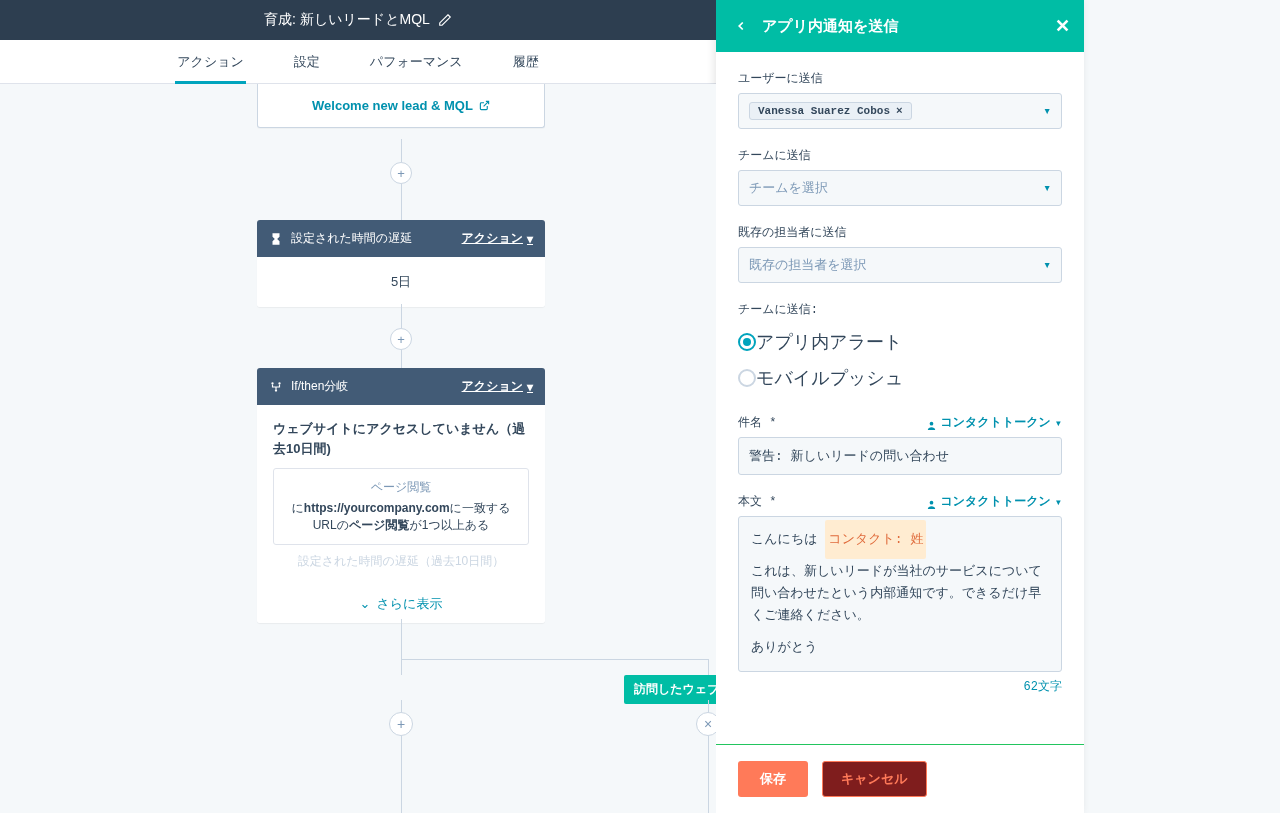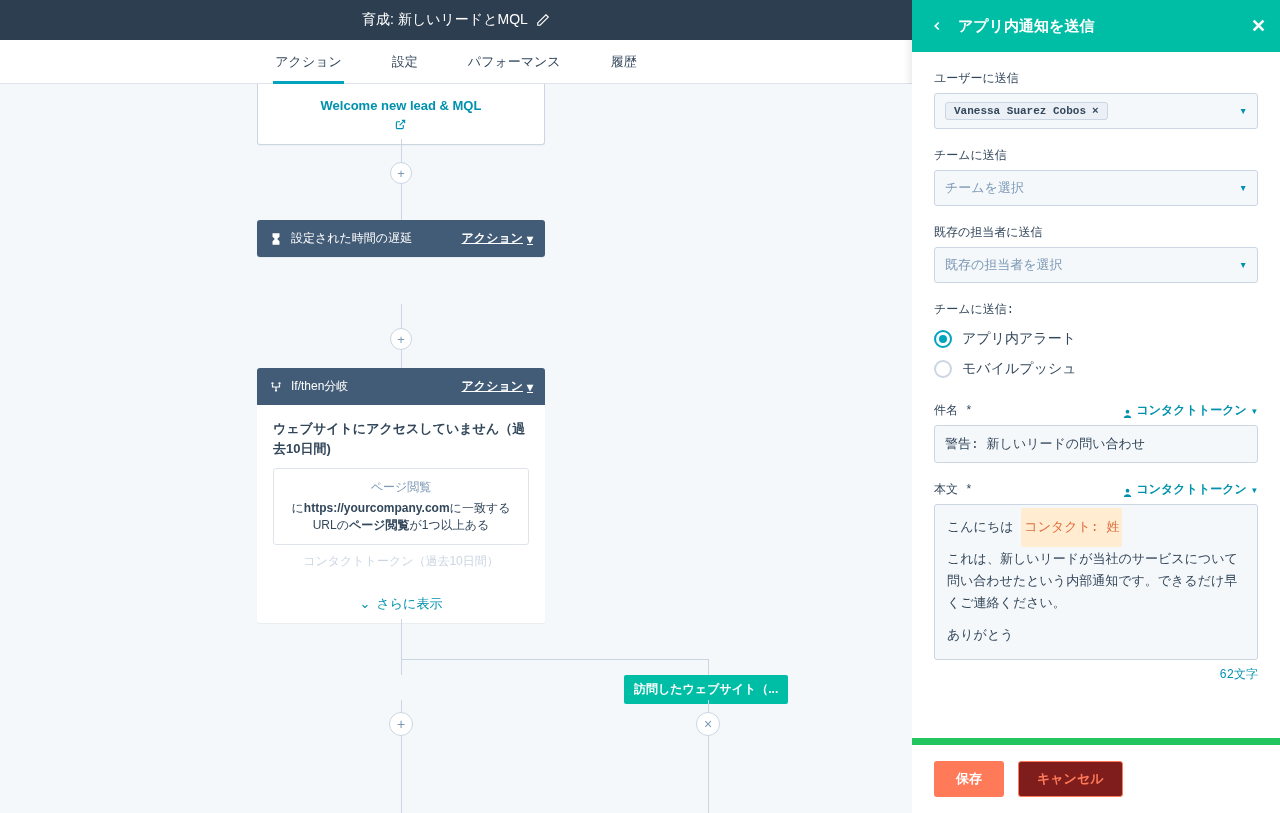--- a/index.html
+++ b/index.html
@@ -1,29 +1,29 @@
 <!DOCTYPE html>
 <html><head>
 <meta charset="utf-8">
 <style>
 * { box-sizing: border-box; margin: 0; padding: 0; }
 body { font-family: -apple-system, BlinkMacSystemFont, "Segoe UI", Helvetica, Arial, sans-serif; font-size: 13px; color: #33475b; background: #f5f8fa; overflow: hidden; }
-.app { display: flex; height: 813px; width: 1280px; }
+.app { display: flex; height: 813px; width: 1084px; }
 .main { flex: 1; display: flex; flex-direction: column; min-width: 0; }
 .topbar { background: #2d3e50; height: 40px; display: flex; align-items: center; justify-content: center; color: #fff; font-size: 14px; position: relative; }
 .topbar .title { display: flex; align-items: center; gap: 8px; }
 .topbar .edit-icon { width: 14px; height: 14px; cursor: pointer; }
 .tabbar { background: #fff; border-bottom: 1px solid #dfe3eb; height: 44px; display: flex; align-items: center; justify-content: center; gap: 46px; font-size: 13px; }
 .tabbar .tab { color: #33475b; padding: 12px 2px; cursor: pointer; position: relative; }
 .tabbar .tab.active { color: #33475b; }
 .tabbar .tab.active::after { content: ""; position: absolute; left: 0; right: 0; bottom: -1px; height: 3px; background: #00a4bd; }
 .canvas { flex: 1; position: relative; overflow: hidden; background: #f5f8fa; }
 .node { position: absolute; background: #fff; border: 1px solid #cbd6e2; border-radius: 3px; width: 288px; left: 257px; box-shadow: 0 1px 1px rgba(0,0,0,0.03); }
 .node .body { padding: 14px 16px; text-align: center; }
-.node .link-text { color: #0091ae; font-weight: 600; font-size: 13px; display: inline-flex; align-items: center; gap: 6px; flex-direction: column; }
+.node .link-text { color: #0091ae; font-weight: 600; font-size: 13px; display: inline-flex; align-items: center; gap: 6px; }
 .ext-icon { width: 11px; height: 11px; }
 .connector { position: absolute; left: 401px; width: 1px; background: #cbd6e2; }
 .plus { position: absolute; left: 390px; width: 22px; height: 22px; background: #fff; border: 1px solid #cbd6e2; border-radius: 50%; display: flex; align-items: center; justify-content: center; font-size: 13px; color: #7c98b6; cursor: pointer; }
 .dark-node { position: absolute; width: 288px; left: 257px; border-radius: 3px; box-shadow: 0 1px 1px rgba(0,0,0,0.05); overflow: hidden; }
 .dark-header { background: #425b76; color: #fff; padding: 10px 12px; display: flex; align-items: center; justify-content: space-between; font-size: 12px; }
 .dark-header .hleft { display: flex; align-items: center; gap: 8px; }
 .dark-header .hicon { width: 14px; height: 14px; fill: #fff; }
 .dark-header .action-link { text-decoration: underline; font-weight: 600; cursor: pointer; display: flex; align-items: center; gap: 4px; }
 .dark-body { background: #fff; padding: 16px; text-align: center; font-size: 13px; }
 .cond-body { background: #fff; padding: 14px 16px; font-size: 13px; }
@@ -46,29 +46,29 @@
 .field { margin-bottom: 18px; }
 .field-label { font-size: 12px; color: #33475b; margin-bottom: 6px; display: block; }
 .field-row { display: flex; justify-content: space-between; align-items: center; margin-bottom: 6px; }
 .field-link { color: #0091ae; font-size: 12px; font-weight: 600; display: flex; align-items: flex-end; gap: 4px; cursor: pointer; }
 .select { border: 1px solid #cbd6e2; border-radius: 3px; padding: 8px 10px; background: #f5f8fa; display: flex; align-items: center; justify-content: space-between; cursor: pointer; font-size: 13px; color: #33475b; }
 .select .caret { color: #0091ae; }
 .chip { background: #eaf0f6; border: 1px solid #cbd6e2; border-radius: 3px; padding: 2px 8px; font-size: 11px; font-weight: 600; display: inline-flex; align-items: center; gap: 6px; }
 .chip .x { cursor: pointer; color: #33475b; }
 .placeholder { color: #7c98b6; }
 .radio-group { margin-top: 4px; }
-.radio-item { display: flex; align-items: center; gap: 10px; padding: 6px 0; cursor: pointer; font-size: 14px; }
+.radio-item { display: flex; align-items: center; padding: 6px 0; cursor: pointer; font-size: 18px; }
 .radio { width: 18px; height: 18px; border: 2px solid #cbd6e2; border-radius: 50%; display: flex; align-items: center; justify-content: center; }
 .radio.checked { border-color: #00a4bd; }
 .radio.checked::after { content: ""; width: 8px; height: 8px; background: #00a4bd; border-radius: 50%; }
 .input { border: 1px solid #cbd6e2; border-radius: 3px; padding: 9px 10px; background: #f5f8fa; width: 100%; font-size: 13px; color: #33475b; }
 .editor { border: 1px solid #cbd6e2; border-radius: 3px; background: #f5f8fa; padding: 12px; font-size: 13px; line-height: 1.7; min-height: 130px; }
 .token { background: #ffecd1; color: #e06b3c; border-radius: 2px; padding: 12px 3px; }
 .char-count { text-align: right; color: #0091ae; font-size: 12px; margin-top: 6px; }
-.panel-footer { padding: 16px 22px; display: flex; gap: 14px; border-top: 7px solid #22c55e; }
+.panel-footer { padding: 16px 22px; display: flex; gap: 14px; border-top: 1px solid #22c55e; }
 .btn-primary { background: #ff7a59; color: #fff; border: none; padding: 9px 22px; border-radius: 3px; font-size: 13px; font-weight: 600; cursor: pointer; }
 .btn-secondary { background: #7f1d1d; color: #ff7a59; border: 1px solid #ff7a59; padding: 8px 18px; border-radius: 3px; font-size: 13px; font-weight: 600; cursor: pointer; }
 svg { display: block; }
 </style>
 </head>
 <body>
 
 <div class="app">
   <div class="main">
     <div class="topbar">
@@ -110,20 +110,21 @@
             <svg class="hicon" viewBox="0 0 24 24">
                 <path d="M6 2h12v6l-4 4 4 4v6H6v-6l4-4-4-4V2z"></path>
               </svg>
             <span>設定された時間の遅延</span>
           </div>
           <div class="action-link">
             <span>アクション</span>
             <span>▾</span>
           </div>
         </div>
+        <div class="dark-body">5日</div>
       </div>
 
       <div class="connector" style="top:220px; height:24px;"></div>
       <div class="plus" style="top:244px;">+</div>
       <div class="connector" style="top:266px; height:18px;"></div>
 
       <div class="dark-node" style="top:284px;">
         <div class="dark-header">
           <div class="hleft">
             <svg class="hicon" viewBox="0 0 24 24">
@@ -140,21 +141,21 @@
           </div>
         </div>
         <div class="cond-body">
           <div class="cond-title">ウェブサイトにアクセスしていません（過去10日間)</div>
           <div class="cond-box">
             <div class="muted">ページ閲覧</div>
             <div>
               <span>に</span><b>https://yourcompany.com</b><span>に一致するURLの</span><b>ページ閲覧</b><span>が1つ以上ある</span>
             </div>
           </div>
-          <div class="cond-faded">コンタクトトークン（過去10日間）</div>
+          <div class="cond-faded">設定された時間の遅延（過去10日間）</div>
         </div>
         <div class="show-more">
           <span class="chev">⌄</span><span>さらに表示</span>
         </div>
       </div>
 
       <div class="connector" style="top:535px; height:40px;"></div>
       <div class="branch-line" style="top:575px; left:401px; width:307px; height:1px;"></div>
       <div class="branch-line" style="top:575px; left:401px; width:1px; height:16px;"></div>
       <div class="branch-line" style="top:575px; left:708px; width:1px; height:16px;"></div>

